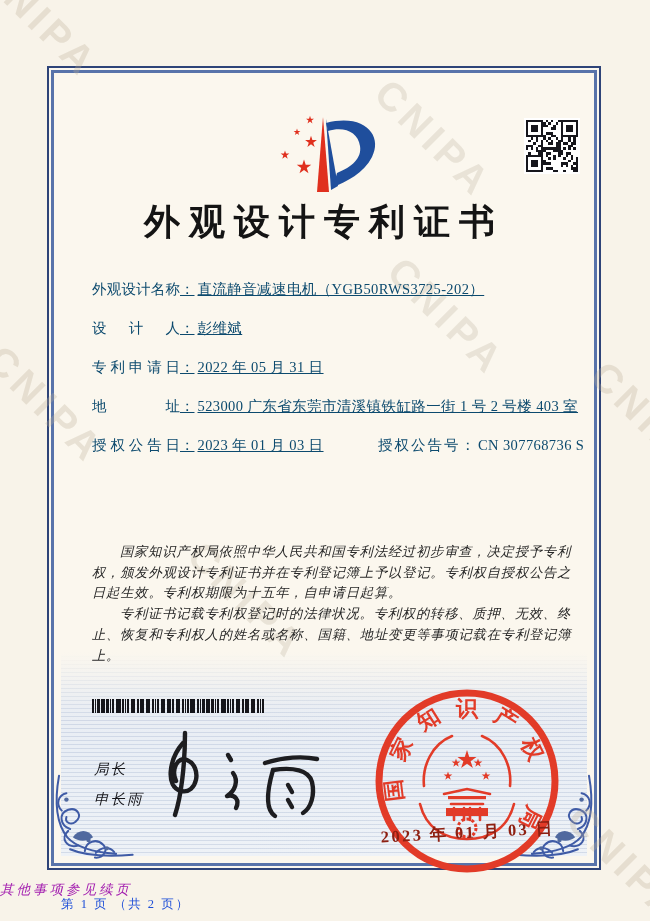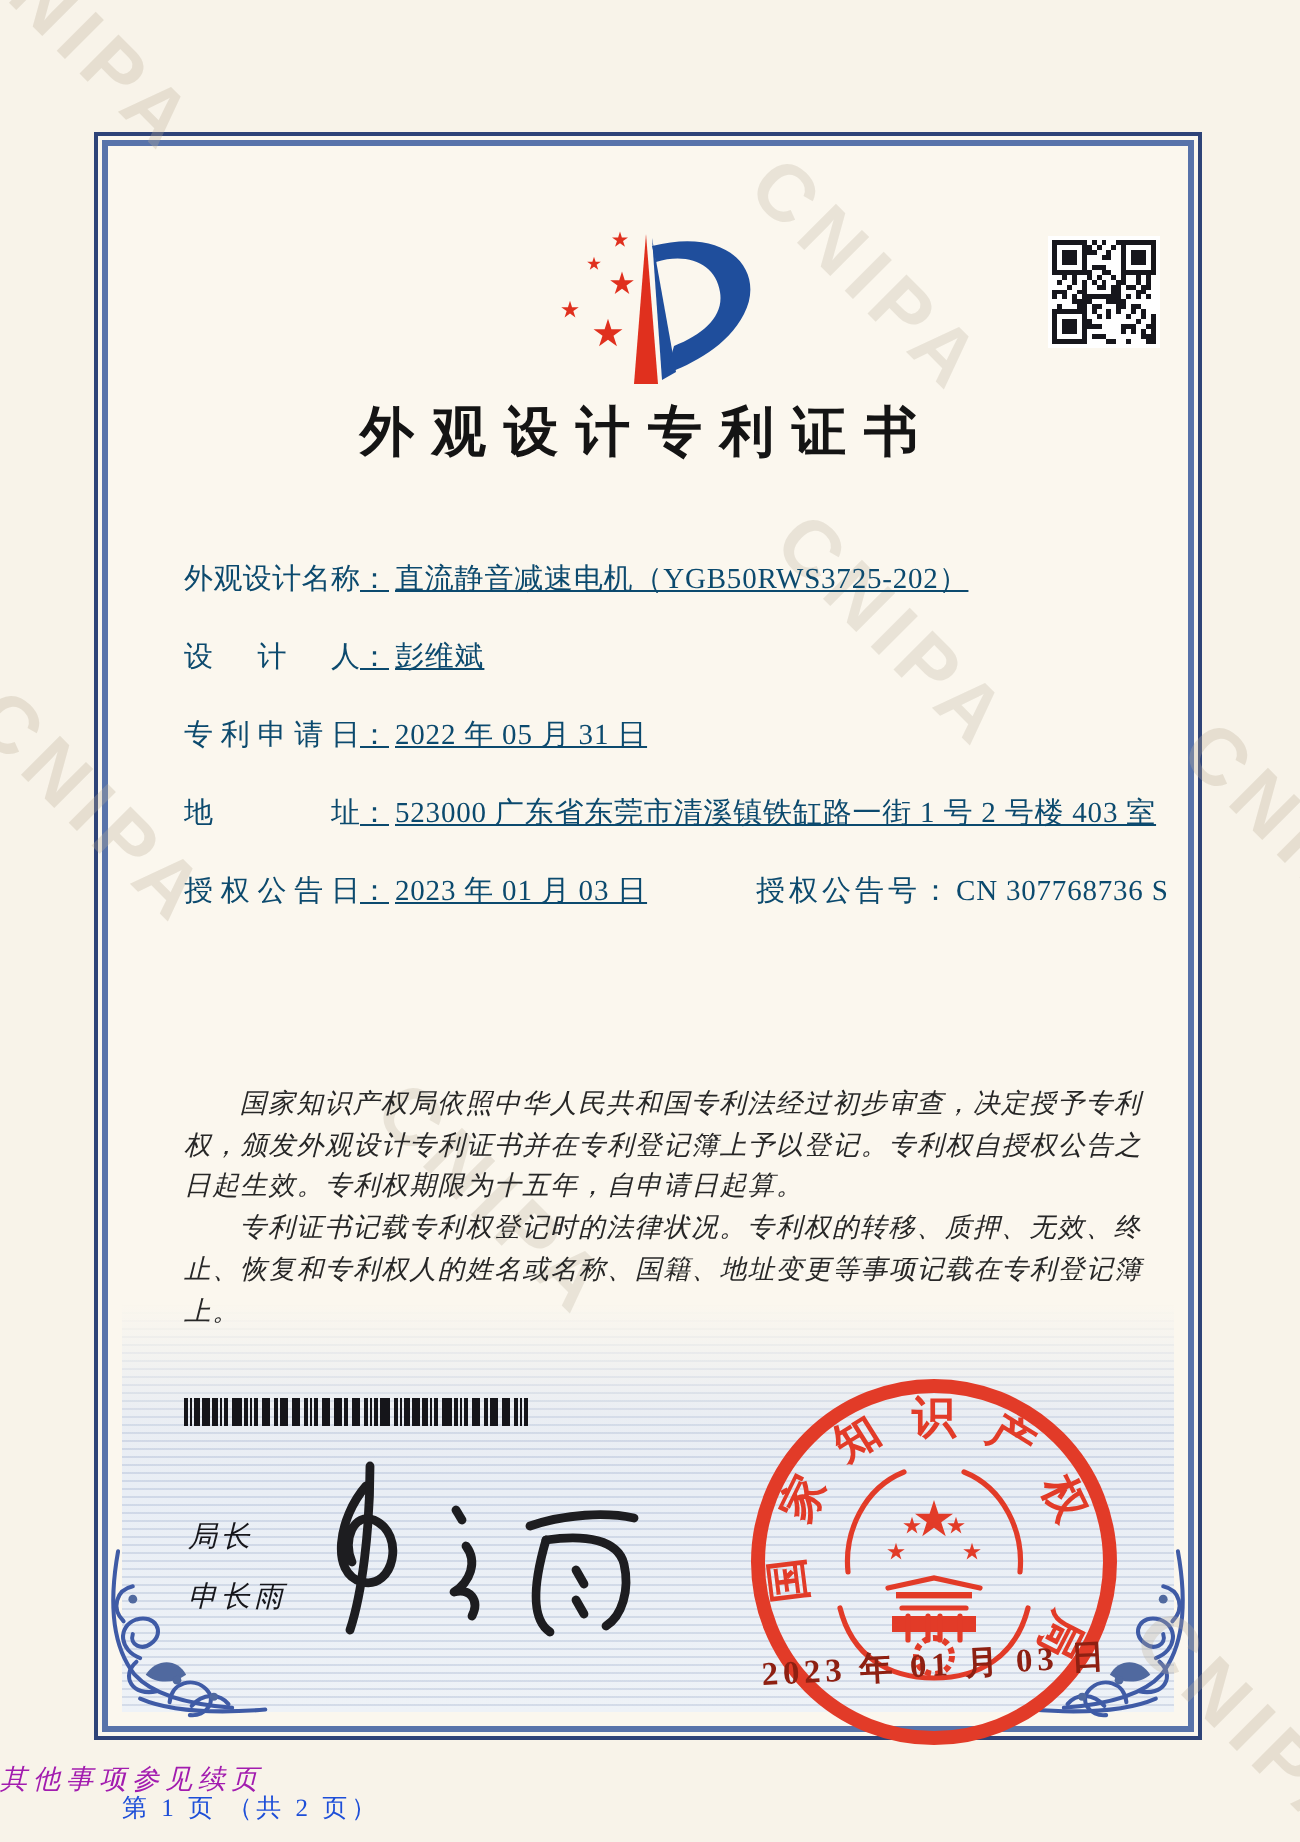--- a/index.html
+++ b/index.html
@@ -28,21 +28,21 @@
     mask-image:linear-gradient(180deg, transparent 0, #000 70px);}
 
   .content{position:absolute;inset:0;z-index:3;}
 
   .cert-no{position:absolute;left:31px;top:31px;font-size:13.5px;letter-spacing:3px;color:#3a3a3a;}
   .logo{position:absolute;left:214px;top:32px;width:124px;height:88px;}
   .qr{position:absolute;left:463px;top:38px;width:52px;height:52px;background:#fff;padding:2px;}
   .qr svg{width:100%;height:100%;display:block;fill:#16161c;}
 
   .title{position:absolute;left:0;right:0;top:118px;text-align:center;
-         font-size:27px;font-weight:bold;letter-spacing:9px;color:#141414;}
+         font-size:36px;font-weight:bold;letter-spacing:9px;color:#141414;}
 
   .fields{position:absolute;left:31px;top:200px;right:18px;}
   .frow{position:relative;height:15px;margin-bottom:24px;font-size:14.5px;color:#0c4a6e;white-space:nowrap;text-decoration:underline;}
   .lbl{display:inline-block;width:88px;text-align:justify;text-align-last:justify;vertical-align:top;}
   .val{margin-left:3px;letter-spacing:0.4px;}
   .pair2{position:absolute;left:245px;top:0;margin-left:41px;}
 
   .paras{position:absolute;left:31px;top:462px;width:482px;
          font-style:italic;font-size:13.3px;line-height:1.56;letter-spacing:0.8px;color:#272727;}
   .paras p{margin:0;text-indent:2.1em;}

